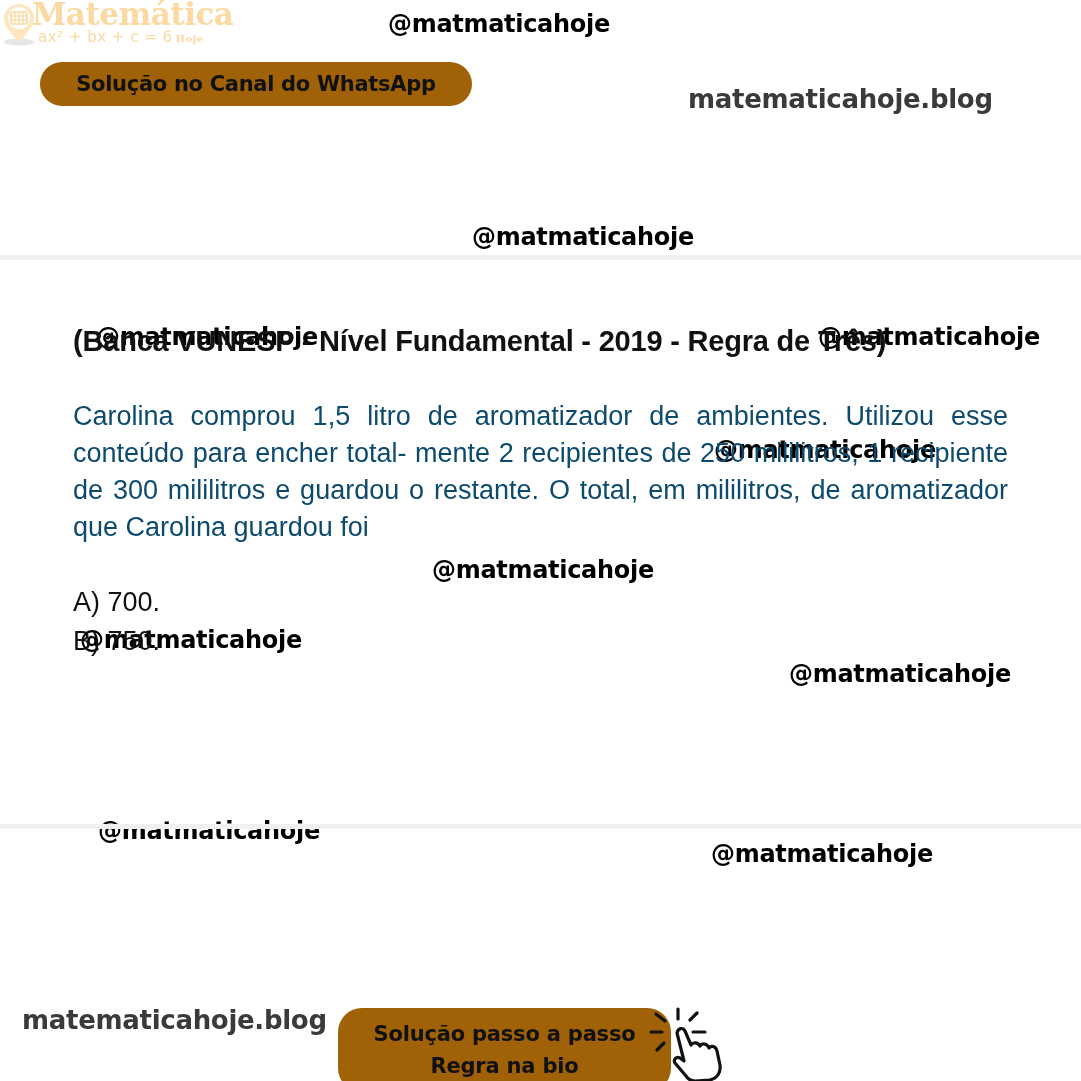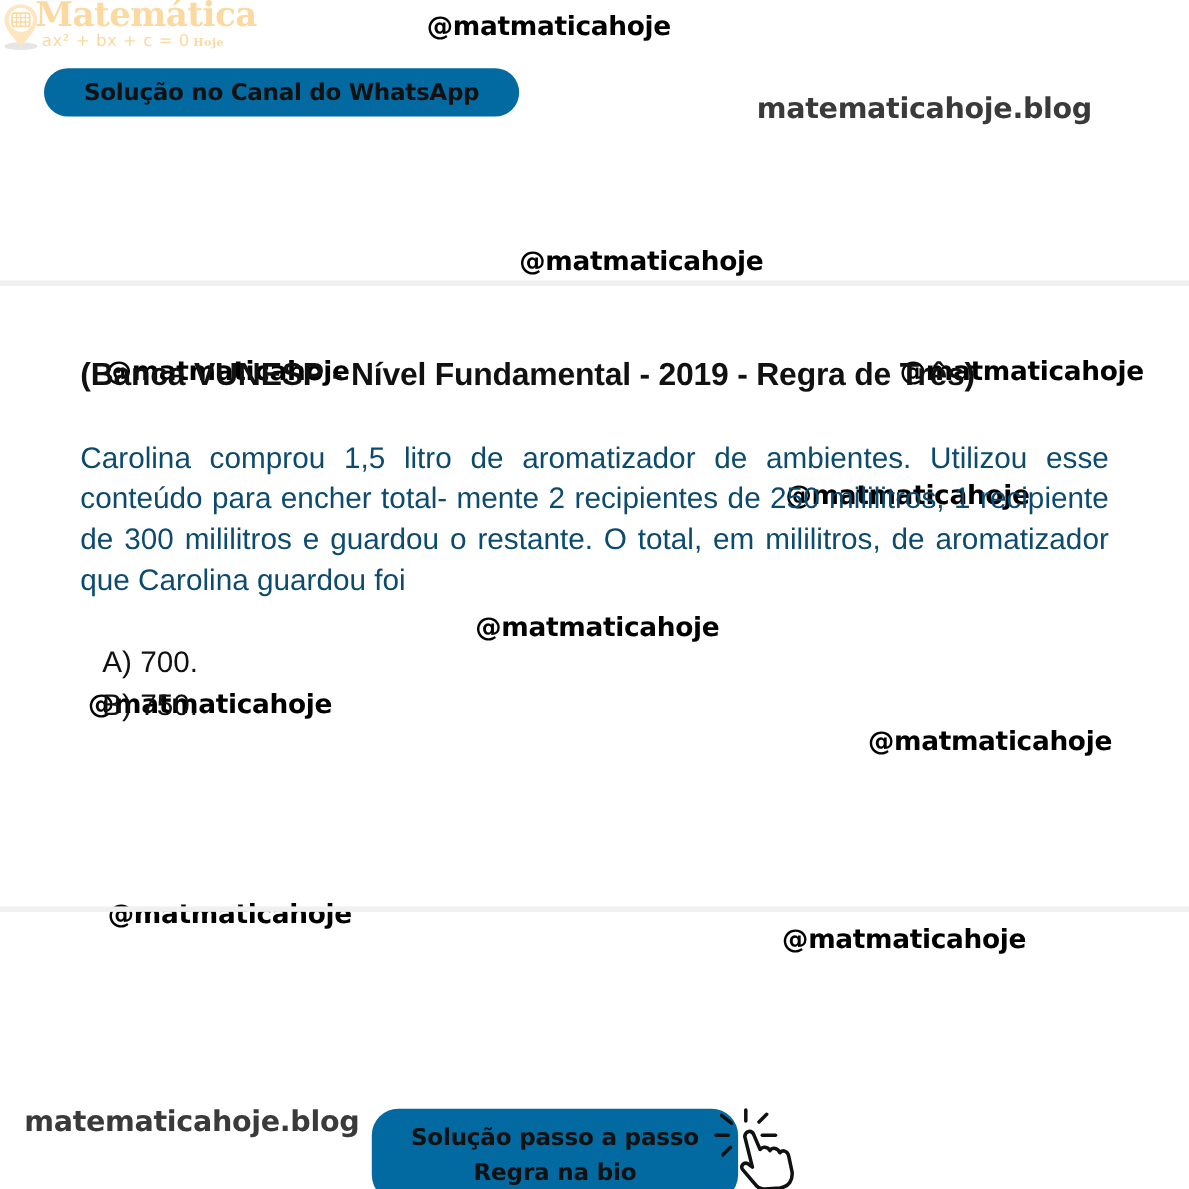--- a/index.html
+++ b/index.html
@@ -20,21 +20,21 @@
       position: absolute; left: 38px; top: 28px;
       font-family: "DejaVu Sans", sans-serif; font-size: 15px; color: #fbd9a0;
       white-space: nowrap; letter-spacing: 0.5px;
     }
     .logo .formula .hoje {
       font-family: "DejaVu Serif", serif; font-weight: bold; font-size: 10px; margin-left: 3px;
     }
 
     
     .pill {
-      background: #0369a1; border-radius: 24px;
+      background: #a16207; border-radius: 24px;
       display: flex; align-items: center; justify-content: center;
       font-family: "DejaVu Sans", sans-serif; font-weight: bold; color: #111;
       text-align: center;
     }
     .wa-btn { left: 40px; top: 62px; width: 432px; height: 44px; font-size: 21px; letter-spacing: -0.3px; }
 
     .blog-top {
       left: 688px; top: 84px; font-family: "DejaVu Sans", sans-serif; font-weight: bold;
       font-size: 26px; color: #3a3a3a; letter-spacing: -0.3px; white-space: nowrap;
     }
@@ -54,21 +54,21 @@
     .content { left: 73px; top: 320px; width: 935px; z-index: 2; }
     .q-title {
       font-family: "Liberation Sans", sans-serif; font-weight: bold; font-size: 29px;
       line-height: 42px; color: #111; white-space: nowrap; letter-spacing: -0.2px;
     }
     .q-body {
       margin-top: 36px;
       font-family: "Liberation Sans", sans-serif; font-size: 27px; line-height: 37px;
       text-align: justify; color: #0c4a6e;
     }
-    .options { margin-top: 37px; margin-left: 20px; }
+    .options { margin-top: 37px; }
     .option {
       font-family: "Liberation Sans", sans-serif; font-size: 27px; line-height: 38.5px; color: #111;
     }
 
     
     .blog-bottom {
       left: 22px; top: 1005px; font-family: "DejaVu Sans", sans-serif; font-weight: bold;
       font-size: 26px; color: #3a3a3a; letter-spacing: -0.3px; white-space: nowrap;
     }
     .step-btn {
@@ -86,21 +86,21 @@
     <path d="M17 2 C8 2 2 8.5 2 16.5 C2 26 17 40 17 40 C17 40 32 26 32 16.5 C32 8.5 26 2 17 2 Z" fill="#fde6c0"></path>
     <circle cx="17" cy="16" r="11" fill="#ffffff"></circle>
     <rect x="9" y="10" width="16" height="12" rx="2" fill="none" stroke="#fbd9a0" stroke-width="1.6"></rect>
     <line x1="9" y1="14" x2="25" y2="14" stroke="#fbd9a0" stroke-width="1.2"></line>
     <line x1="9" y1="18" x2="25" y2="18" stroke="#fbd9a0" stroke-width="1.2"></line>
     <line x1="13" y1="10" x2="13" y2="22" stroke="#fbd9a0" stroke-width="1.2"></line>
     <line x1="17" y1="10" x2="17" y2="22" stroke="#fbd9a0" stroke-width="1.2"></line>
     <line x1="21" y1="10" x2="21" y2="22" stroke="#fbd9a0" stroke-width="1.2"></line>
   </svg>
   <span class="word">Matemática</span>
-  <span class="formula"><span>ax² + bx + c = 0</span><span class="hoje">Hoje</span></span>
+  <span class="formula"><span>ax² + bx + c = 6</span><span class="hoje">Hoje</span></span>
 </div>
 
 <span class="abs wm" style="left:388px; top:10px;">@matmaticahoje</span>
 <span class="abs wm" style="left:472px; top:223px;">@matmaticahoje</span>
 <span class="abs wm" style="left:96px; top:323px;">@matmaticahoje</span>
 <span class="abs wm" style="left:818px; top:323px;">@matmaticahoje</span>
 <span class="abs wm" style="left:714px; top:436px;">@matmaticahoje</span>
 <span class="abs wm" style="left:432px; top:556px;">@matmaticahoje</span>
 <span class="abs wm" style="left:80px; top:626px;">@matmaticahoje</span>
 <span class="abs wm" style="left:789px; top:660px;">@matmaticahoje</span>

